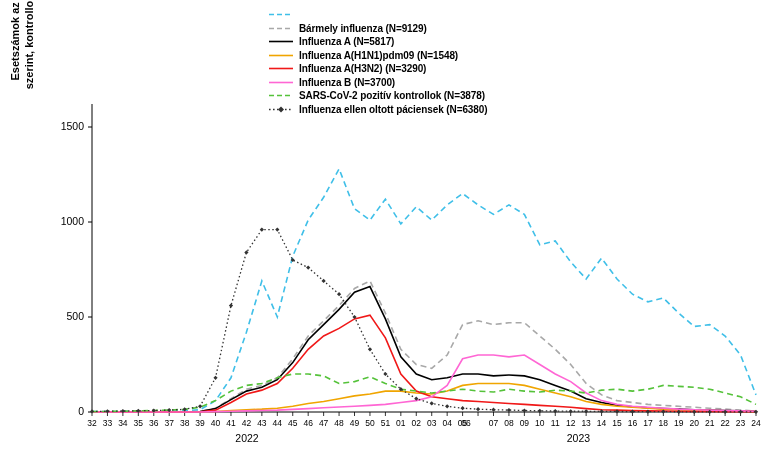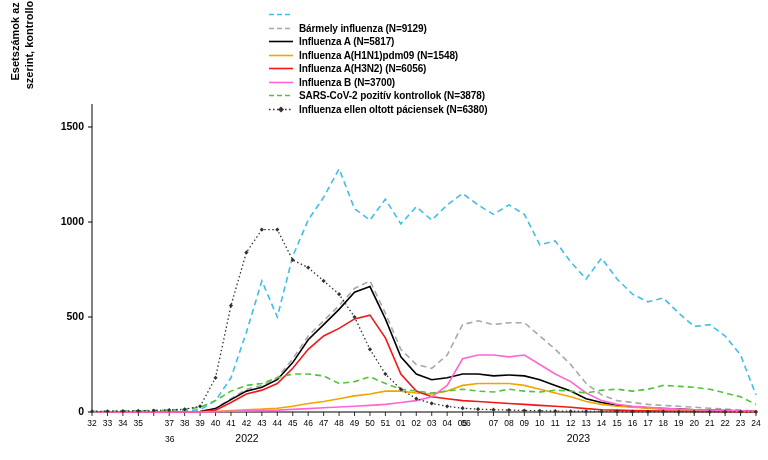--- a/index.html
+++ b/index.html
@@ -71,21 +71,20 @@
     text-align: center;
     color: #000;
     line-height: 14px;
   }
   .ytick-label {
     position: absolute;
     font-size: 10.5px;
     color: #000;
     text-align: right;
     width: 34px;
-    font-weight: bold;
   }
   .xtick-label {
     position: absolute;
     font-size: 8.5px;
     color: #000;
     text-align: center;
     width: 16px;
   }
   .year-label {
     position: absolute;
@@ -130,21 +129,21 @@
           </svg>
         </span>
         <span class="legend-label bold">Influenza A(H1N1)pdm09 (N=1548)</span>
       </div>
       <div class="legend-row">
         <span class="legend-key">
           <svg width="26" height="13">
             <line x1="1" y1="6.5" x2="25" y2="6.5" stroke="#f01818" stroke-width="1.6"></line>
           </svg>
         </span>
-        <span class="legend-label bold">Influenza A(H3N2) (N=6056)</span>
+        <span class="legend-label bold">Influenza A(H3N2) (N=3290)</span>
       </div>
       <div class="legend-row">
         <span class="legend-key">
           <svg width="26" height="13">
             <line x1="1" y1="6.5" x2="25" y2="6.5" stroke="#ff66d4" stroke-width="1.6"></line>
           </svg>
         </span>
         <span class="legend-label bold">Influenza B (N=3700)</span>
       </div>
       <div class="legend-row">
@@ -278,21 +277,21 @@
         <div class="ytick-label" style="left: 50px; top: 405px;">0</div>
         <div class="ytick-label" style="left: 50px; top: 310px;">500</div>
         <div class="ytick-label" style="left: 50px; top: 215px;">1000</div>
         <div class="ytick-label" style="left: 50px; top: 120px;">1500</div>
       </div>
     <div id="xtick-layer">
         <div class="xtick-label" style="left: 84px; top: 418px;">32</div>
         <div class="xtick-label" style="left: 99.4419px; top: 418px;">33</div>
         <div class="xtick-label" style="left: 114.884px; top: 418px;">34</div>
         <div class="xtick-label" style="left: 130.326px; top: 418px;">35</div>
-        <div class="xtick-label" style="left: 145.767px; top: 434px; margin-left: 16px;">36</div>
+        <div class="xtick-label" style="left: 145.767px; top: 418px;">36</div>
         <div class="xtick-label" style="left: 161.209px; top: 418px;">37</div>
         <div class="xtick-label" style="left: 176.651px; top: 418px;">38</div>
         <div class="xtick-label" style="left: 192.093px; top: 418px;">39</div>
         <div class="xtick-label" style="left: 207.535px; top: 418px;">40</div>
         <div class="xtick-label" style="left: 222.977px; top: 418px;">41</div>
         <div class="xtick-label" style="left: 238.419px; top: 418px;">42</div>
         <div class="xtick-label" style="left: 253.86px; top: 418px;">43</div>
         <div class="xtick-label" style="left: 269.302px; top: 418px;">44</div>
         <div class="xtick-label" style="left: 284.744px; top: 418px;">45</div>
         <div class="xtick-label" style="left: 300.186px; top: 418px;">46</div>

